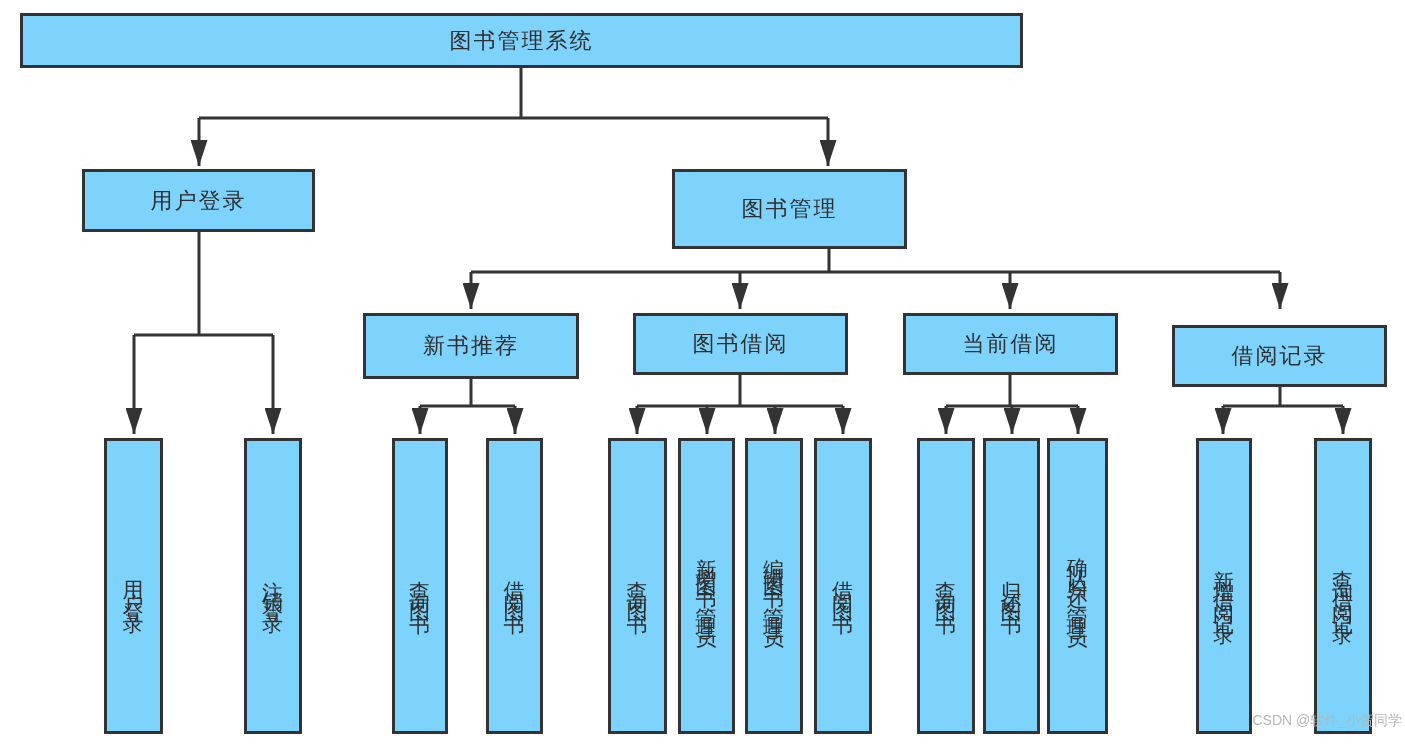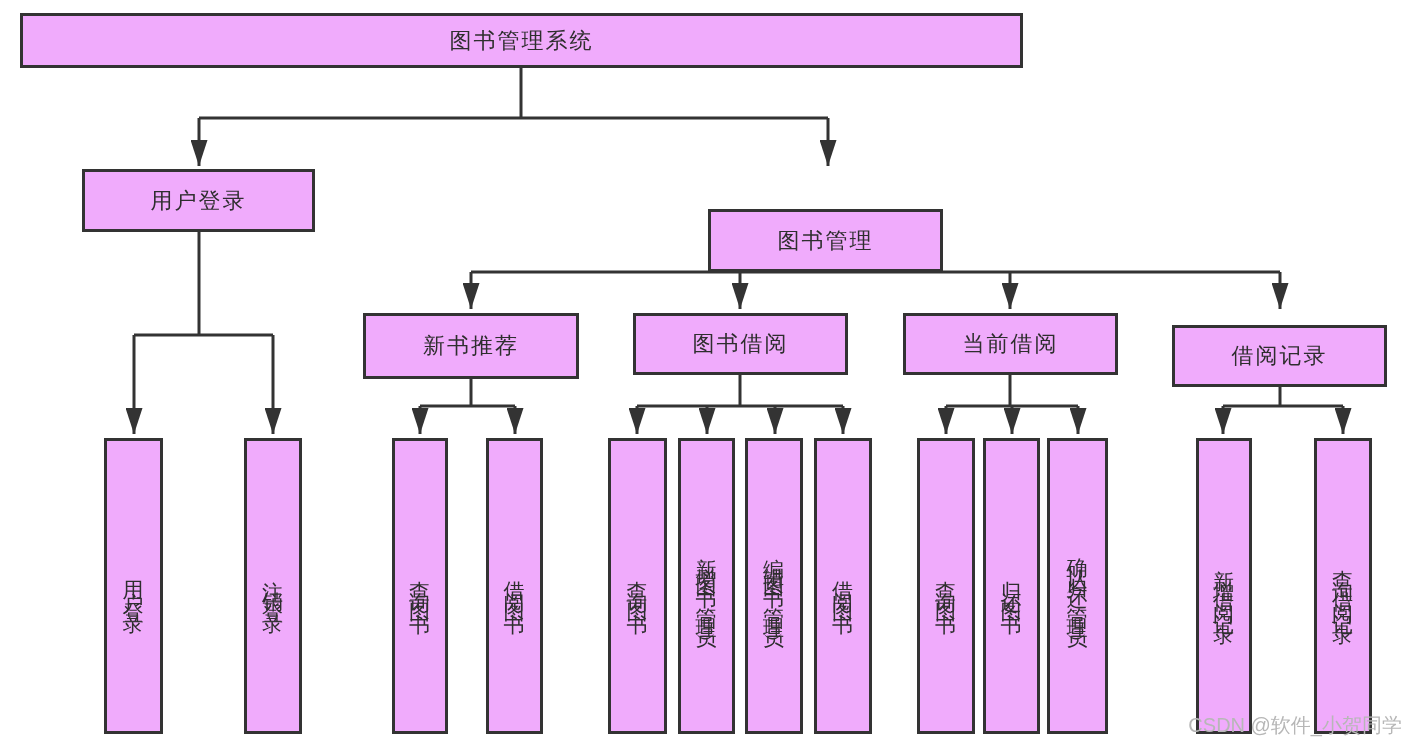--- a/index.html
+++ b/index.html
@@ -12,21 +12,21 @@
     overflow: hidden;
   }
   .connectors {
     position: absolute;
     left: 0; top: 0;
     width: 1405px; height: 747px;
   }
   .node {
     position: absolute;
     box-sizing: border-box;
-    background: #f0abfc;
+    background: #7dd3fc;
     border: 3px solid #333333;
     display: flex;
     align-items: center;
     justify-content: center;
     color: #2e2e2e;
   }
   .node.h span {
     font-size: 22px;
     letter-spacing: 2px;
     white-space: nowrap;
@@ -38,21 +38,21 @@
     line-height: 1;
     letter-spacing: 11px;
     white-space: nowrap;
   }
   .node.leaf.long span { letter-spacing: 10px; }
   .watermark {
     position: absolute;
     left: 1182px;
     top: 712px;
     width: 220px;
-    font-size: 20px;
+    font-size: 14px;
     color: #b7b7b7;
     white-space: nowrap;
     text-align: right;
   }
 </style>
 </head>
 <body>
 
 <div class="stage">
 
@@ -106,21 +106,21 @@
     </g>
   </svg>
 
   <div class="node h" style="left:20px; top:13px; width:1003px; height:55px;">
     <span>图书管理系统</span>
   </div>
 
   <div class="node h" style="left:82px; top:169px; width:233px; height:63px;">
     <span>用户登录</span>
   </div>
-  <div class="node h" style="left:708px; top:169px; width:235px; height:63px;margin-top:40px;">
+  <div class="node h" style="left:672px; top:169px; width:235px; height:80px;">
     <span>图书管理</span>
   </div>
 
   <div class="node h" style="left:363px; top:313px; width:216px; height:66px;">
     <span>新书推荐</span>
   </div>
   <div class="node h" style="left:903px; top:313px; width:215px; height:62px;">
     <span>当前借阅</span>
   </div>
   <div class="node h" style="left:633px; top:313px; width:215px; height:62px;">

